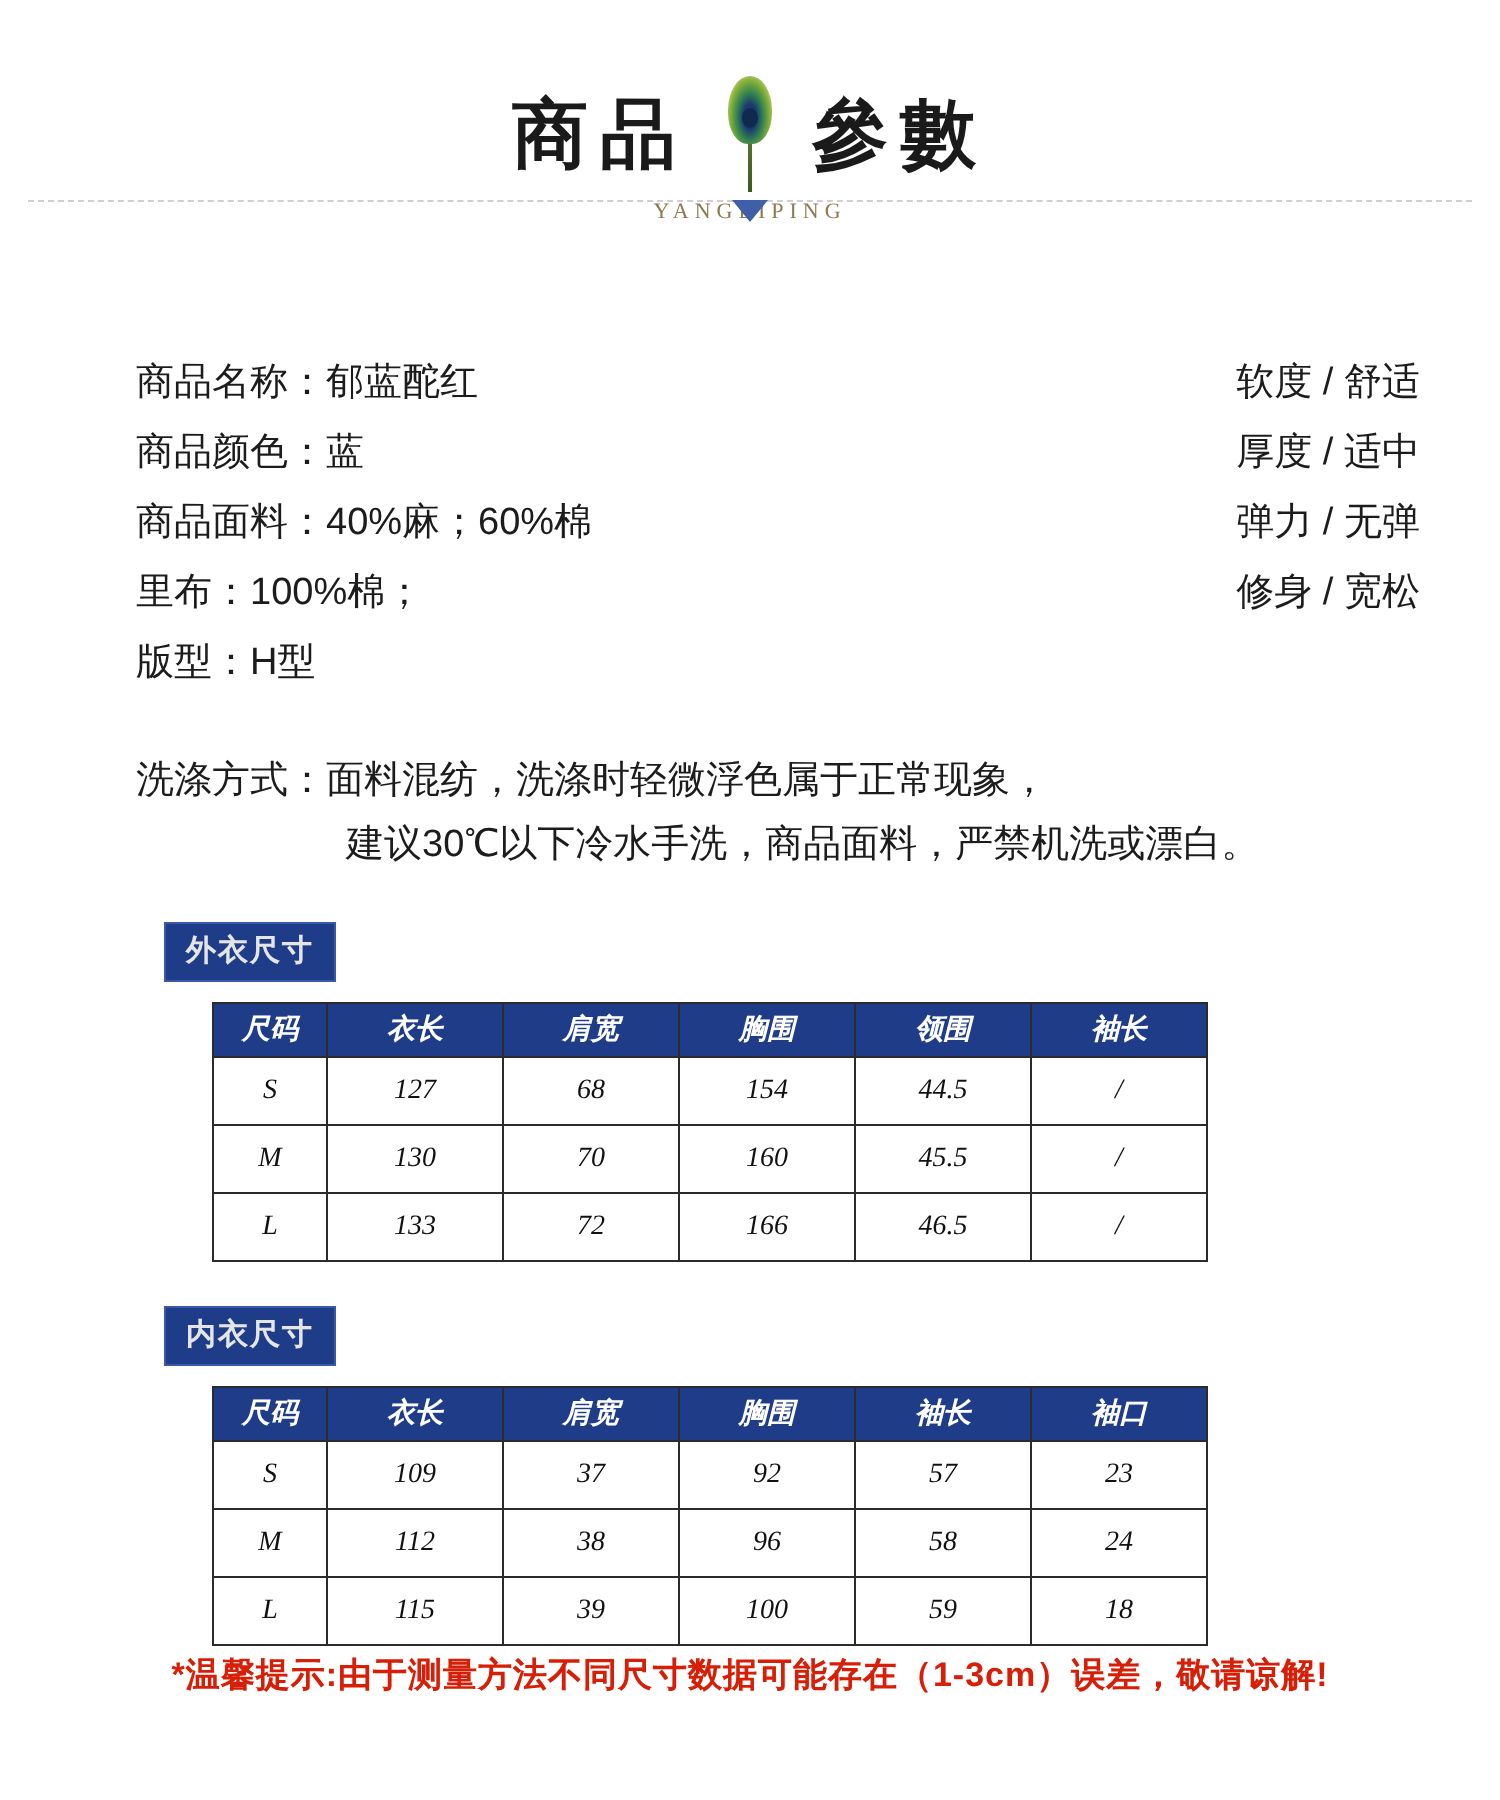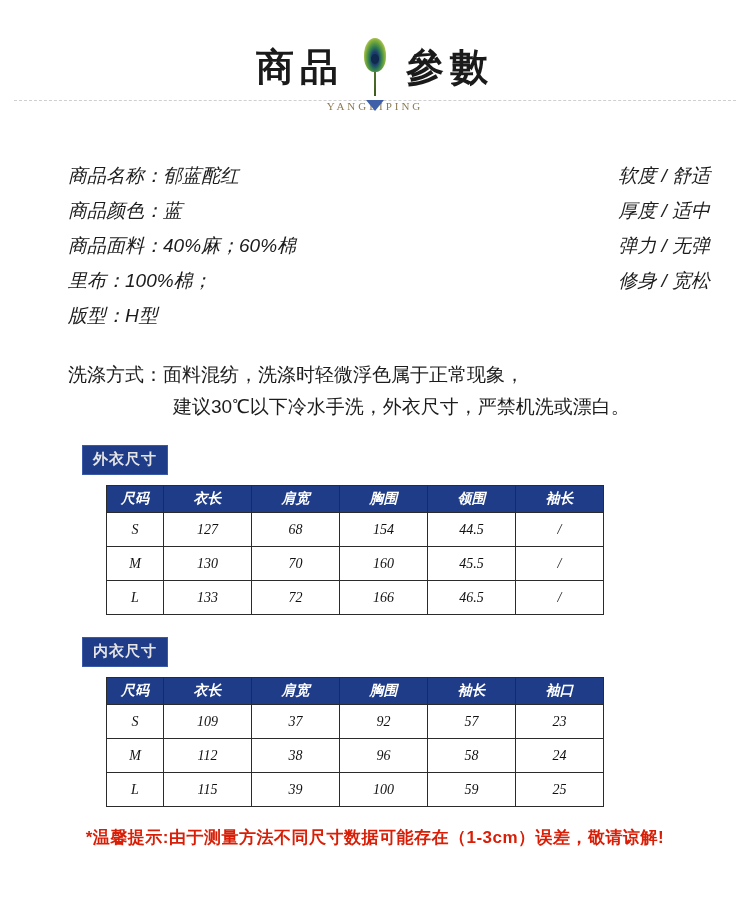--- a/index.html
+++ b/index.html
@@ -90,23 +90,22 @@
     width: 0;
     height: 0;
     border-left: 9px solid transparent;
     border-right: 9px solid transparent;
     border-top: 11px solid #3f5fa8;
   }
 
   
   .spec-wrap {
     position: relative;
-    margin-top: 38px;
+    margin-top: 54px;
     padding: 0 36px 0 68px;
-    font-style: italic;
   }
   .spec-left {
     display: block;
   }
   .spec-line {
     font-size: 19px;
     line-height: 35px;
     color: #1c1c1c;
     white-space: nowrap;
   }
@@ -227,21 +226,21 @@
   <div class="spec-right">
     <div class="spec-line">软度 / 舒适</div>
     <div class="spec-line">厚度 / 适中</div>
     <div class="spec-line">弹力 / 无弹</div>
     <div class="spec-line">修身 / 宽松</div>
   </div>
 </div>
 
 <div class="wash">
   <div>洗涤方式：面料混纺，洗涤时轻微浮色属于正常现象，</div>
-  <div class="wash-indent">建议30℃以下冷水手洗，外衣尺寸，严禁机洗或漂白。</div>
+  <div class="wash-indent">建议30℃以下冷水手洗，商品面料，严禁机洗或漂白。</div>
 </div>
 
 <div class="table-section">
   <span class="section-tag">外衣尺寸</span>
   <table class="size-table">
     <thead>
       <tr>
         <th class="size-col">尺码</th>
         <th class="data-col">衣长</th>
         <th class="data-col">肩宽</th>
@@ -308,19 +307,19 @@
         <td>96</td>
         <td>58</td>
         <td>24</td>
       </tr>
       <tr>
         <td class="size-col">L</td>
         <td>115</td>
         <td>39</td>
         <td>100</td>
         <td>59</td>
-        <td>25</td>
+        <td>18</td>
       </tr>
     </tbody>
   </table>
 </div>
 
 <div class="footer-note">*温馨提示:由于测量方法不同尺寸数据可能存在（1-3cm）误差，敬请谅解!</div>
 
 </body></html>

